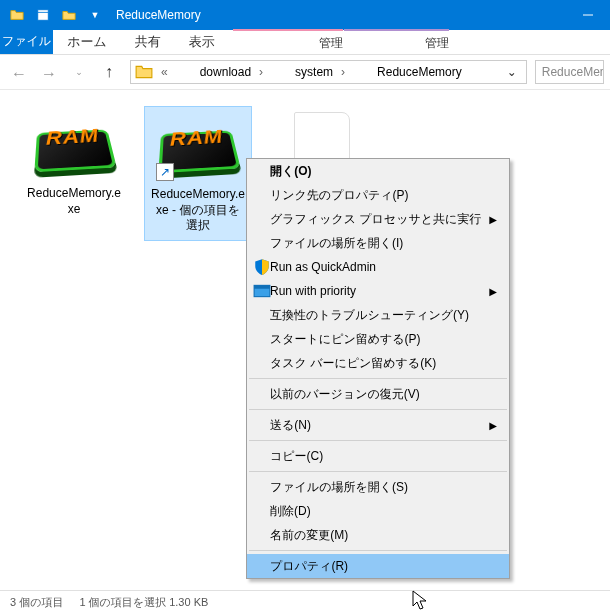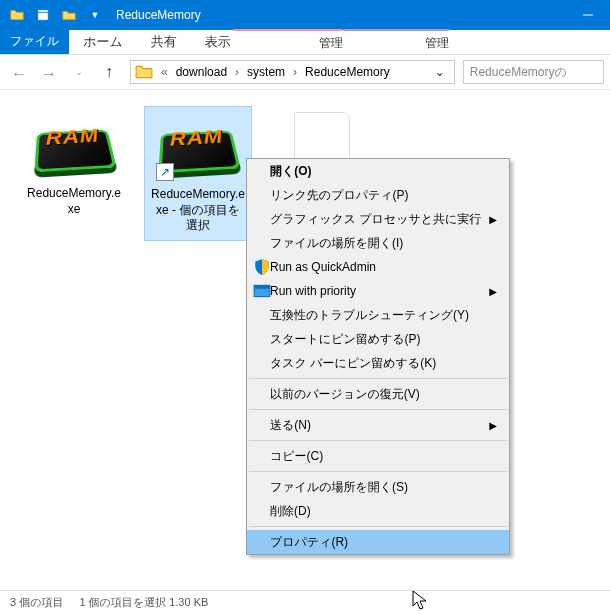--- a/index.html
+++ b/index.html
@@ -6,33 +6,33 @@
 body { width: 610px; height: 614px; background: #fff; overflow: hidden; position: relative; }
 
 .titlebar { height: 30px; background: #0078d7; color: #fff; display: flex; align-items: center; font-size: 12px; }
 .titlebar-left { display: flex; align-items: center; gap: 4px; padding-left: 6px; }
 .qat-btn { width: 22px; height: 22px; display: flex; align-items: center; justify-content: center; }
 .qat-btn svg { width: 14px; height: 14px; }
 .title-text { padding: 0 10px; font-size: 12px; }
 .win-btn { width: 45px; height: 30px; display: flex; align-items: center; justify-content: center; color: #fff; margin-left: auto; }
 
 .ribbon-tabs { height: 25px; background: #fff; display: flex; align-items: flex-end; border-bottom: 1px solid #e0e0e0; position: relative; }
-.file-tab { background: #0078d7; color: #fff; height: 25px; line-height: 25px; padding: 0 10px; font-size: 12px; }
+.file-tab { background: #0078d7; color: #fff; height: 25px; line-height: 25px; padding: 0 2px; font-size: 12px; }
 .tab { height: 25px; line-height: 25px; padding: 0 14px; font-size: 13px; color: #333; }
 .tab-group { position: absolute; font-size: 12px; color: #333; height: 25px; line-height: 25px; text-align: right; }
 .tg1 { left: 233px; width: 110px; border-top: 2px solid #f090b0; }
 .tg2 { left: 344px; width: 105px; border-top: 2px solid #b090d0; }
 
 .nav-bar { height: 35px; display: flex; align-items: center; padding: 4px 6px; gap: 4px; border-bottom: 1px solid #e8e8e8; }
 .nav-arrow { width: 26px; height: 26px; display: flex; align-items: center; justify-content: center; color: #999; }
 .nav-arrow.active { color: #333; }
 .breadcrumb { flex: 0 0 auto; height: 24px; border: 1px solid #ccc; display: flex; align-items: center; font-size: 12px; padding: 0 4px; margin: 0 4px; }
 .bc-folder-icon { width: 18px; height: 18px; margin-right: 2px; }
 .bc-sep { padding: 0 6px; color: #666; }
-.bc-item { padding: 0 2px; }
+.bc-item { padding: 0 2px; margin-left: 24px; }
 .bc-dropdown { width: 20px; text-align: center; color: #333; }
 .search { flex: 1; height: 24px; border: 1px solid #ccc; font-size: 12px; padding: 0 6px; color: #888; display: flex; align-items: center; overflow: hidden; white-space: nowrap; }
 
 .content { position: relative; height: 460px; padding: 16px 10px 0 20px; display: flex; gap: 16px; align-items: flex-start; }
 .file-item { width: 108px; text-align: center; font-size: 12px; padding: 6px; }
 .file-item.selected { background: #cce8ff; border: 1px solid #99d1ff; }
 .file-icon { width: 84px; height: 68px; margin: 0 auto 6px; position: relative; }
 .shortcut-badge { position: absolute; bottom: 0; left: 0; width: 18px; height: 18px; background: #fff; border: 1px solid #888; display: flex; align-items: center; justify-content: center; font-size: 12px; color: #0068c6; }
 .blank-file-icon { width: 56px; height: 68px; background: #fff; border: 1px solid #ddd; border-radius: 2px 8px 2px 2px; margin: 0 auto 6px; position: relative; }
 .file-label { line-height: 1.3; word-break: break-all; }
@@ -195,20 +195,23 @@
   <div class="cm-item">
       <span>コピー(C)</span>
     </div>
   <div class="cm-sep"></div>
   <div class="cm-item">
       <span>ファイルの場所を開く(S)</span>
     </div>
   <div class="cm-item">
       <span>削除(D)</span>
     </div>
+  <div class="cm-item">
+      <span>名前の変更(M)</span>
+    </div>
   <div class="cm-sep"></div>
   <div class="cm-item hover">
       <span>プロパティ(R)</span>
     </div>
 </div>
 
 <svg class="cursor" width="18" height="22" viewBox="0 0 18 22">
     <path fill="#fff" stroke="#000" d="M1 1l0 15 4-4 3 7 3-1-3-7 6 0z"></path>
   </svg>
 

